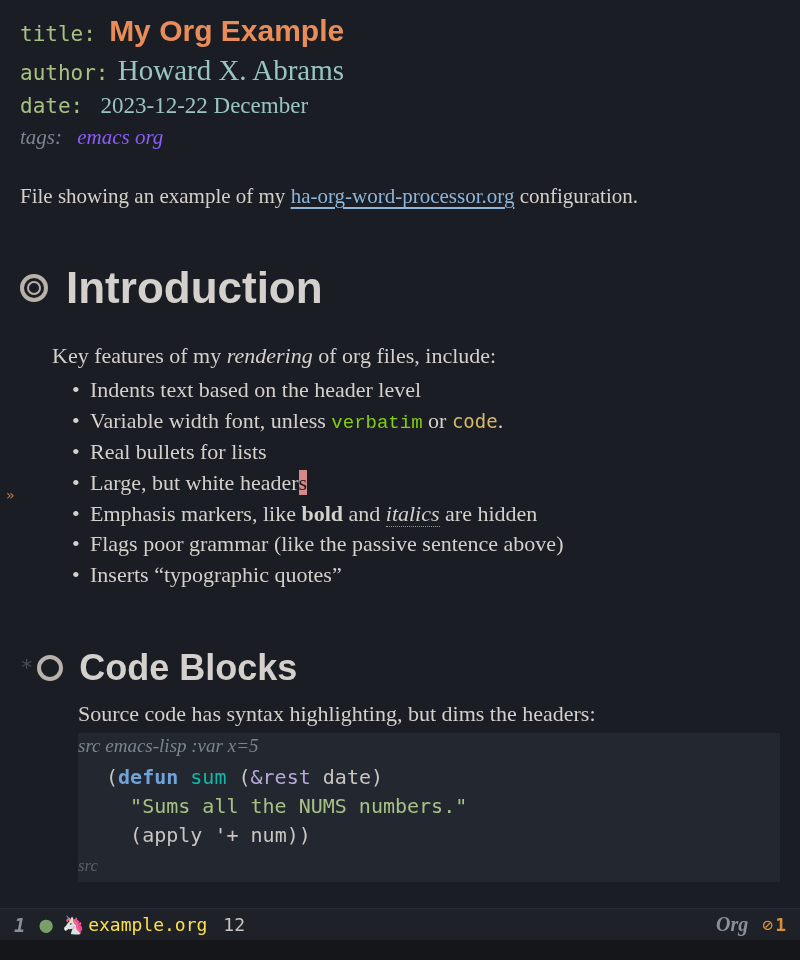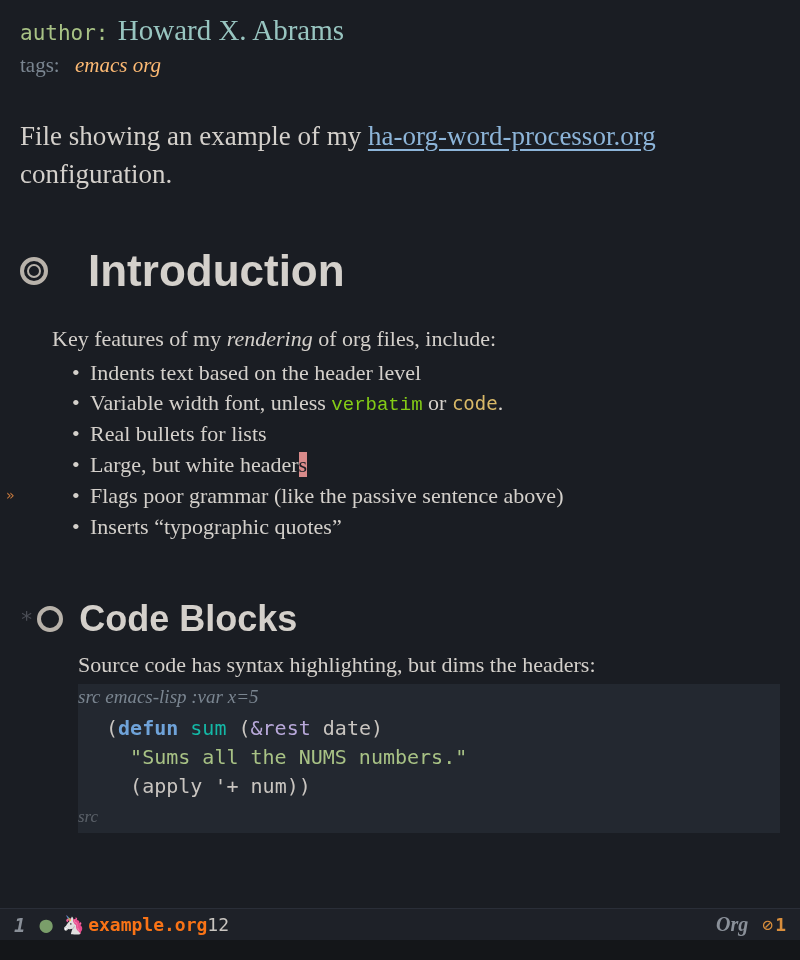--- a/index.html
+++ b/index.html
@@ -44,30 +44,31 @@
       font-size: 29px;
       margin-left: 4px;
     }
     .date-value {
       color: #98c5c0;
       font-size: 23px;
       margin-left: 12px;
     }
     .tags-key {
       font-family: Georgia, serif;
+      font-style: italic;
       color: #7a8590;
     }
     .tags-value {
       font-style: italic;
-      color: #fdba74;
+      color: #8b5cf6;
       margin-left: 10px;
     }
     .intro-para {
-      margin-top: 40px;
-      font-size: 27px;
+      margin-top: 32px;
+      font-size: 21px;
       line-height: 1.4;
     }
     .org-link {
       color: #8db5d9;
       text-decoration: underline;
       text-underline-offset: 4px;
     }
     .heading-1 {
       display: flex;
       align-items: center;
@@ -88,21 +89,20 @@
       position: absolute;
       top: 3px; left: 3px; right: 3px; bottom: 3px;
       border: 2px solid #b8b2aa;
       border-radius: 50%;
     }
     .heading-text {
       font-family: Verdana, Geneva, Tahoma, sans-serif;
       font-weight: 900;
       font-size: 44px;
       color: #d4d0cb;
-      margin-left: 22px;
     }
     .body-indent {
       margin-left: 32px;
     }
     .body-para {
       font-size: 22px;
       margin-bottom: 6px;
     }
     .italic { font-style: italic; }
     .bold { font-weight: bold; }
@@ -231,22 +231,22 @@
       color: #7a9e6a;
       font-size: 22px;
       margin-right: 10px;
     }
     .ml-unicorn {
       color: #b8a8d9;
       font-size: 18px;
       margin-right: 3px;
     }
     .ml-filename {
-      color: #f97316;
-      font-weight: bold;
+      color: #fde047;
+      margin-right: 16px;
     }
     .ml-linenum {
       color: #c9c5c0;
     }
     .ml-spacer { flex: 1; }
     .ml-mode {
       color: #8a9099;
       font-style: italic;
       font-family: Georgia, serif;
       font-weight: bold;
@@ -272,26 +272,34 @@
     }
     .dotted-underline {
       border-bottom: 1px dotted #9a9590;
     }
   </style>
 </head>
 <body>
 
 <div class="editor-content">
 
+  <div class="meta-line">
+    <span class="meta-key">title</span><span class="meta-colon">:</span>
+    <span class="title-value">My Org Example</span>
+  </div>
 
   <div class="meta-line">
     <span class="meta-key">author</span><span class="meta-colon">:</span>
     <span class="author-value">Howard X. Abrams</span>
   </div>
 
+  <div class="meta-line">
+    <span class="meta-key">date</span><span class="meta-colon">:</span>
+    <span class="date-value">2023-12-22 December</span>
+  </div>
 
   <div class="meta-line">
     <span class="tags-key">tags:</span>
     <span class="tags-value">emacs org</span>
   </div>
 
   <p class="intro-para">
     <span>File showing an example of my </span><a class="org-link">ha-org-word-processor.org</a><span> configuration.</span>
   </p>
 
@@ -302,20 +310,21 @@
 
   <div class="body-indent">
     <p class="body-para">
       <span>Key features of my </span><span class="italic">rendering</span><span> of org files, include:</span>
     </p>
     <ul class="bullet-list">
       <li><span>Indents text based on the header level</span></li>
       <li><span>Variable width font, unless </span><span class="verbatim">verbatim</span><span> or </span><span class="code-inline">code</span><span>.</span></li>
       <li><span>Real bullets for lists</span></li>
       <li><span>Large, but white header</span><span class="cursor-highlight">s</span></li>
+      <li><span>Emphasis markers, like </span><span class="bold">bold</span><span> and </span><span class="italic dotted-underline">italics</span><span> are hidden</span></li>
       <li><span>Flags poor grammar (like the passive sentence above)</span></li>
       <li><span>Inserts “typographic quotes”</span></li>
     </ul>
   </div>
 
   <div class="heading-2-wrap">
     <span class="star-dim">*</span>
     <span class="heading-bullet-2"></span>
     <span class="heading-2-text">Code Blocks</span>
   </div>

